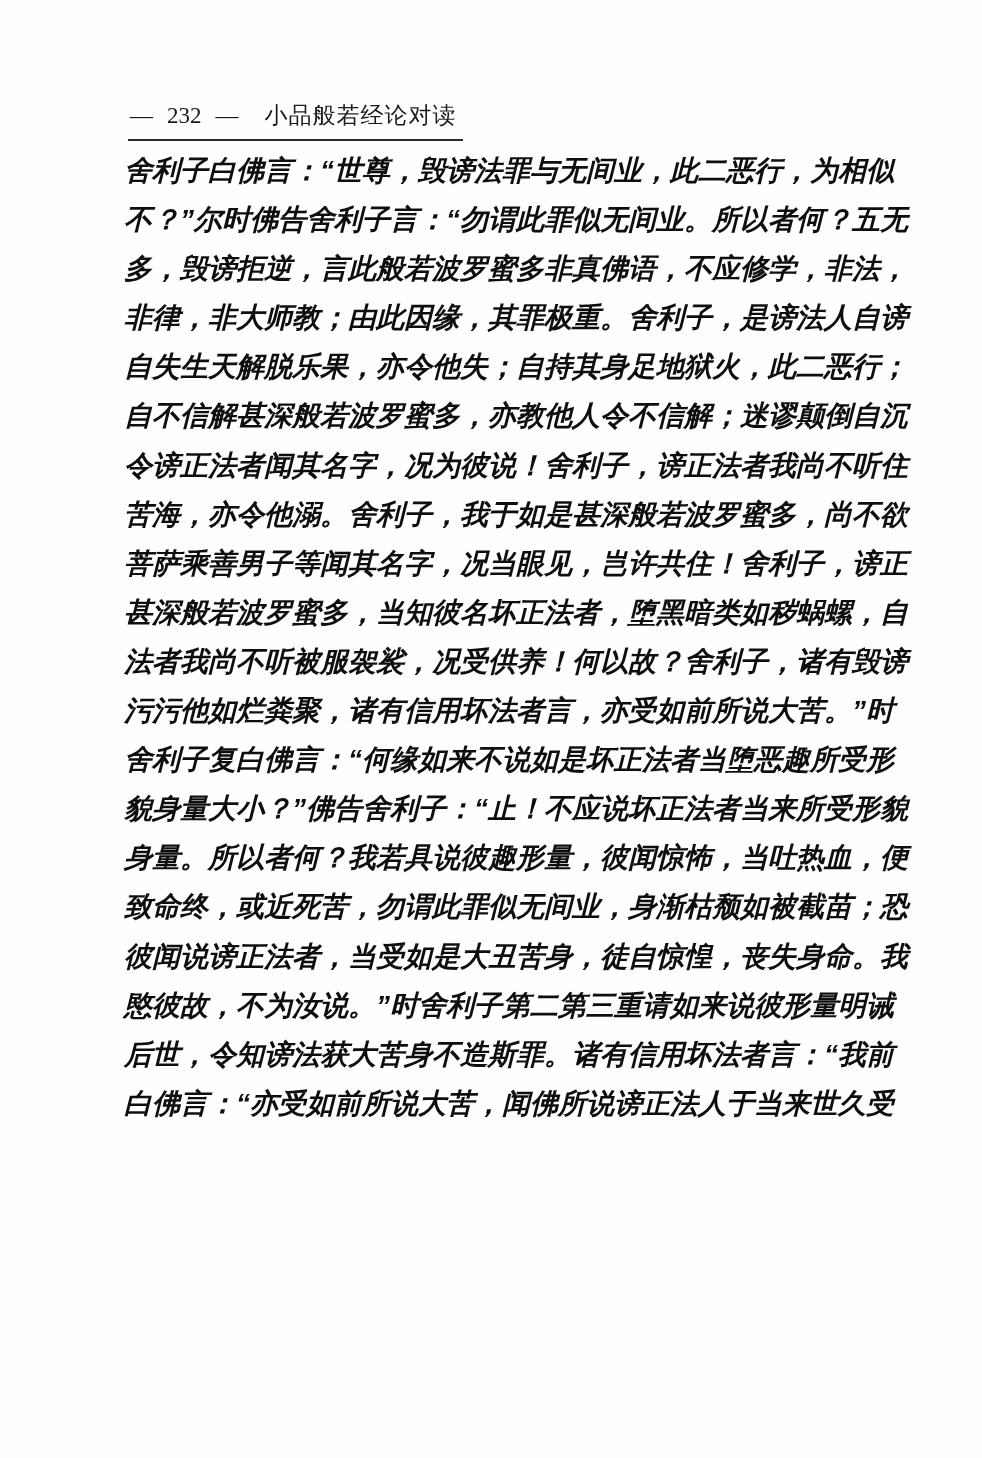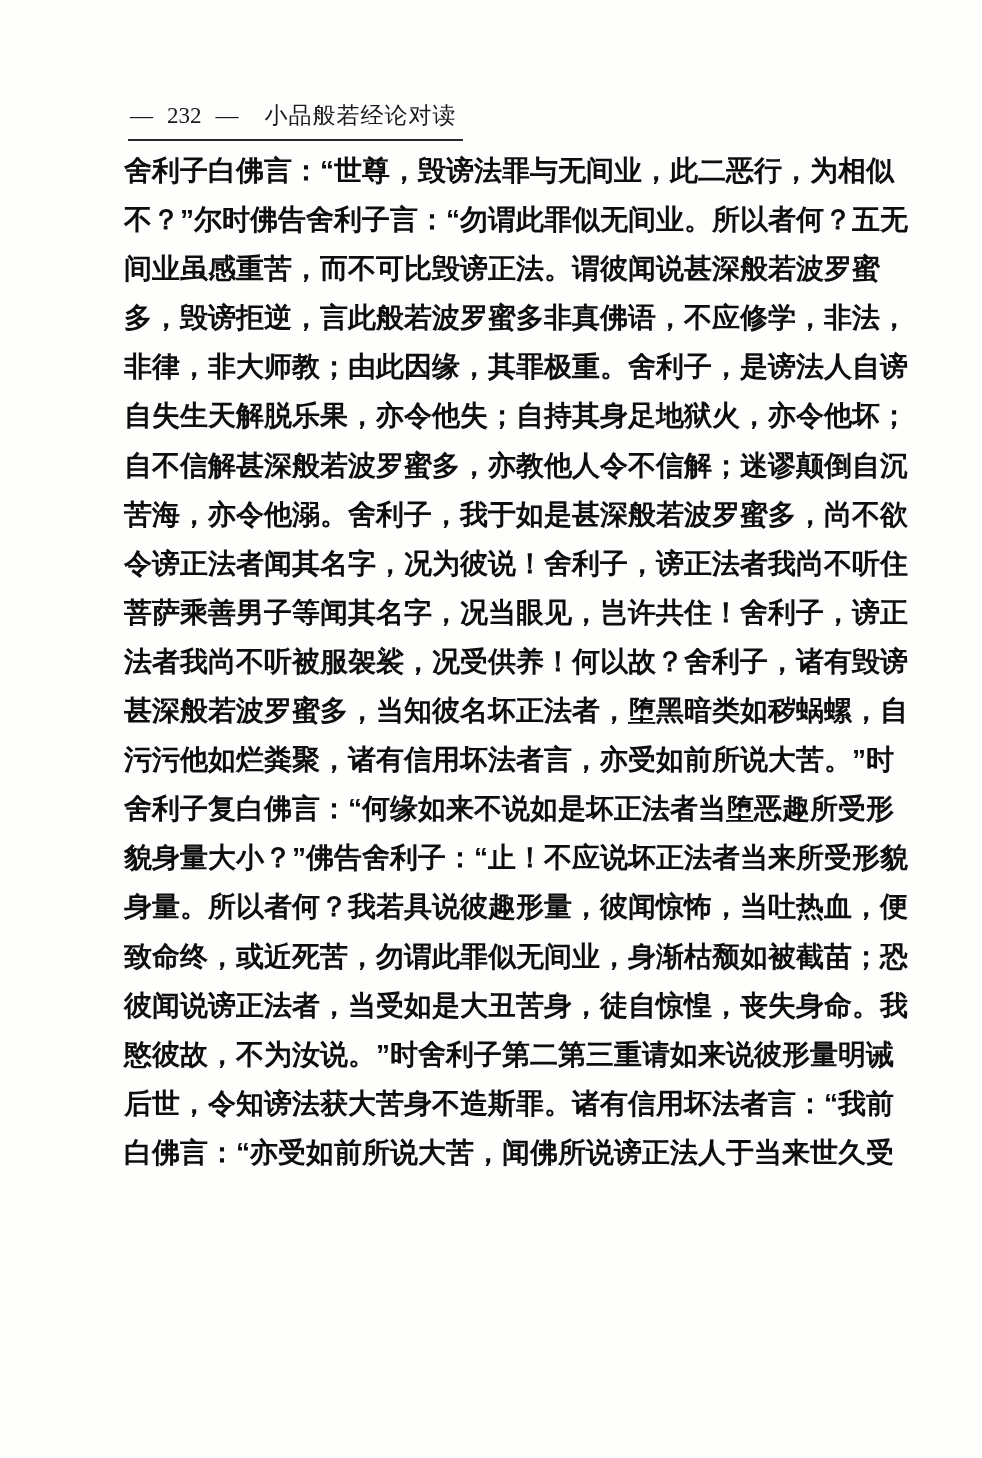--- a/index.html
+++ b/index.html
@@ -39,20 +39,21 @@
   }
   .body-text {
     position: absolute;
     left: 124px;
     top: 146px;
     width: 754px;
     font-family: "Liberation Sans", sans-serif;
     font-weight: 700;
     font-size: 28px;
     color: #0e0e0e;
+    font-style: italic;
   }
   .text-line {
     height: 49.1px;
     line-height: 49.1px;
     text-align: justify;
     text-align-last: justify;
     text-justify: inter-character;
     white-space: nowrap;
   }
 </style>
@@ -61,30 +62,29 @@
 
 <div class="page">
 
   <div class="header">
     <span class="pageno"><span>—</span><span class="num">232</span><span>—</span></span><span class="title">小品般若经论对读</span>
   </div>
 
   <div class="body-text">
       <div class="text-line">舍利子白佛言：“世尊，毁谤法罪与无间业，此二恶行，为相似</div>
       <div class="text-line">不？”尔时佛告舍利子言：“勿谓此罪似无间业。所以者何？五无</div>
-      <div class="text-line">间业虽感重苦，而不可比毁谤正法。谓彼闻说甚深般若波罗蜜</div>
       <div class="text-line">多，毁谤拒逆，言此般若波罗蜜多非真佛语，不应修学，非法，</div>
       <div class="text-line">非律，非大师教；由此因缘，其罪极重。舍利子，是谤法人自谤</div>
-      <div class="text-line">自失生天解脱乐果，亦令他失；自持其身足地狱火，亦令他坏；</div>
+      <div class="text-line">自失生天解脱乐果，亦令他失；自持其身足地狱火，此二恶行；</div>
       <div class="text-line">自不信解甚深般若波罗蜜多，亦教他人令不信解；迷谬颠倒自沉</div>
+      <div class="text-line">令谤正法者闻其名字，况为彼说！舍利子，谤正法者我尚不听住</div>
       <div class="text-line">苦海，亦令他溺。舍利子，我于如是甚深般若波罗蜜多，尚不欲</div>
-      <div class="text-line">令谤正法者闻其名字，况为彼说！舍利子，谤正法者我尚不听住</div>
       <div class="text-line">菩萨乘善男子等闻其名字，况当眼见，岂许共住！舍利子，谤正</div>
+      <div class="text-line">甚深般若波罗蜜多，当知彼名坏正法者，堕黑暗类如秽蜗螺，自</div>
       <div class="text-line">法者我尚不听被服袈裟，况受供养！何以故？舍利子，诸有毁谤</div>
-      <div class="text-line">甚深般若波罗蜜多，当知彼名坏正法者，堕黑暗类如秽蜗螺，自</div>
       <div class="text-line">污污他如烂粪聚，诸有信用坏法者言，亦受如前所说大苦。”时</div>
       <div class="text-line">舍利子复白佛言：“何缘如来不说如是坏正法者当堕恶趣所受形</div>
       <div class="text-line">貌身量大小？”佛告舍利子：“止！不应说坏正法者当来所受形貌</div>
       <div class="text-line">身量。所以者何？我若具说彼趣形量，彼闻惊怖，当吐热血，便</div>
       <div class="text-line">致命终，或近死苦，勿谓此罪似无间业，身渐枯颓如被截苗；恐</div>
       <div class="text-line">彼闻说谤正法者，当受如是大丑苦身，徒自惊惶，丧失身命。我</div>
       <div class="text-line">愍彼故，不为汝说。”时舍利子第二第三重请如来说彼形量明诫</div>
       <div class="text-line">后世，令知谤法获大苦身不造斯罪。诸有信用坏法者言：“我前</div>
       <div class="text-line">白佛言：“亦受如前所说大苦，闻佛所说谤正法人于当来世久受</div>
     </div>

